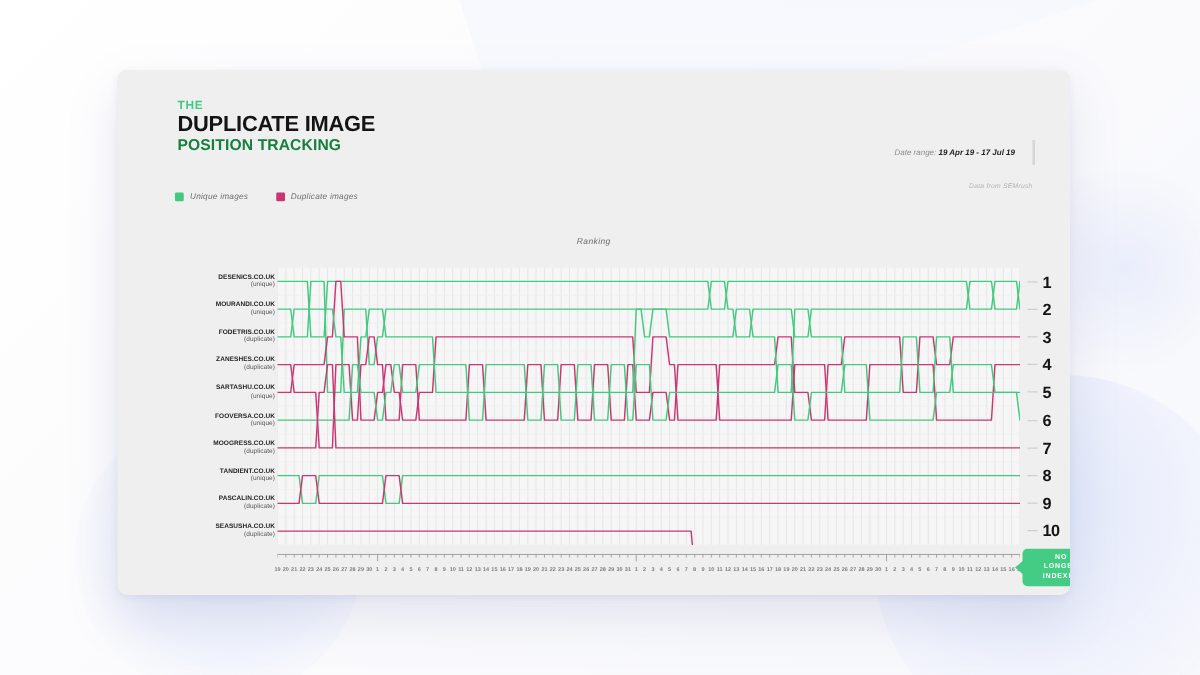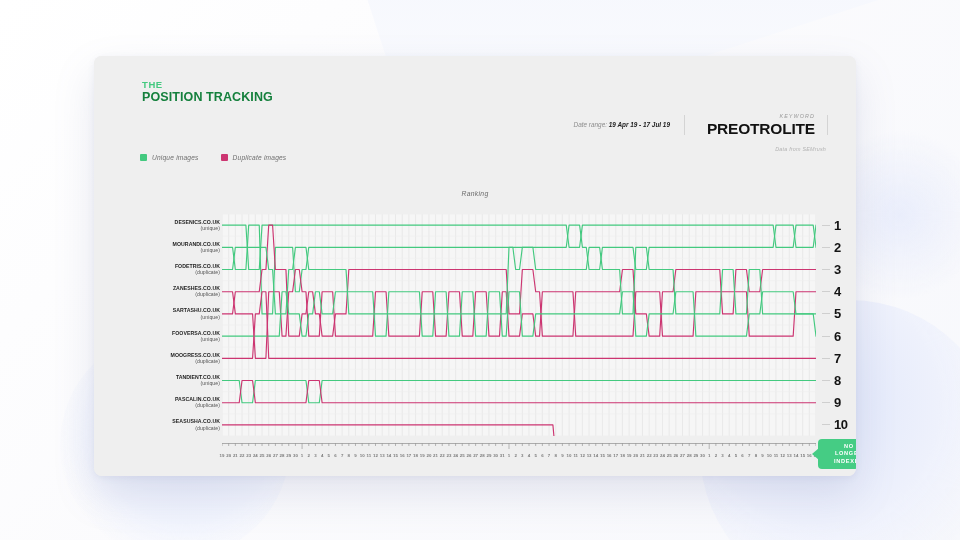--- a/index.html
+++ b/index.html
@@ -76,44 +76,41 @@
   <div class="blob b2"></div>
   <div class="blob b3"></div>
   <div class="blob b4"></div>
 </div>
 
 <div id="card">
   <div class="card-inner">
 
     <div id="title-block">
       <div class="t-the">THE</div>
+      <div class="t-dup">DUPLICATE IMAGE</div>
       <div class="t-pos">POSITION TRACKING</div>
     </div>
 
     <div id="legend">
       <div class="lg">
         <span class="lg-sw" style="background:#43c97f"></span>
         <span class="lg-tx">Unique images</span>
       </div>
       <div class="lg">
         <span class="lg-sw" style="background:#cc3571"></span>
         <span class="lg-tx">Duplicate images</span>
       </div>
     </div>
 
     <div id="meta">
       <div class="daterange">
         <span>Date range:</span>
         <b>19 Apr 19 - 17 Jul 19</b>
       </div>
       <div class="divider"></div>
-      <div class="kw">
-        <div class="kw-lab">KEYWORD</div>
-        <div class="kw-val">PREOTROLITE</div>
-      </div>
       <div class="divider"></div>
     </div>
 
     <div id="source">Data from SEMrush</div>
 
     <div id="chart-title">Ranking</div>
 
     <div id="plot-wrap">
       <div id="ylabels">
           <div class="ylab">

